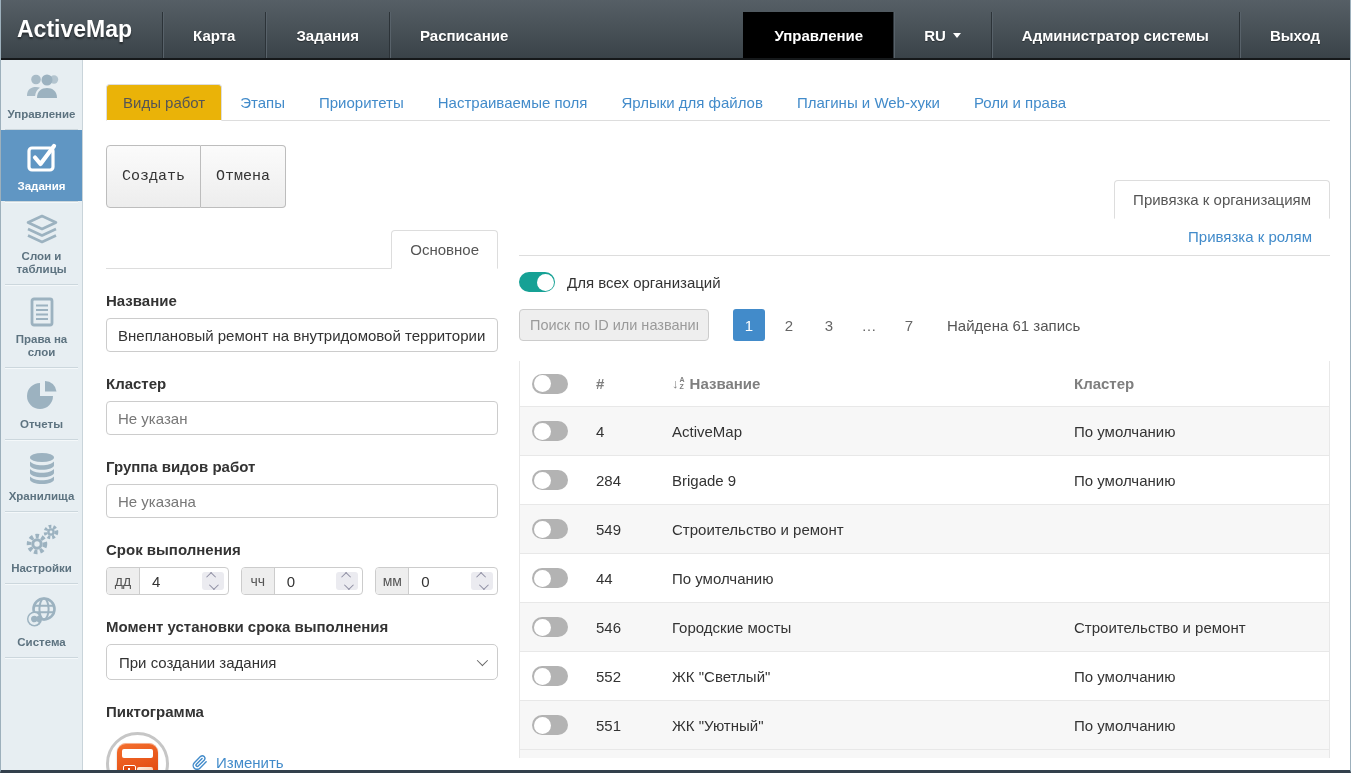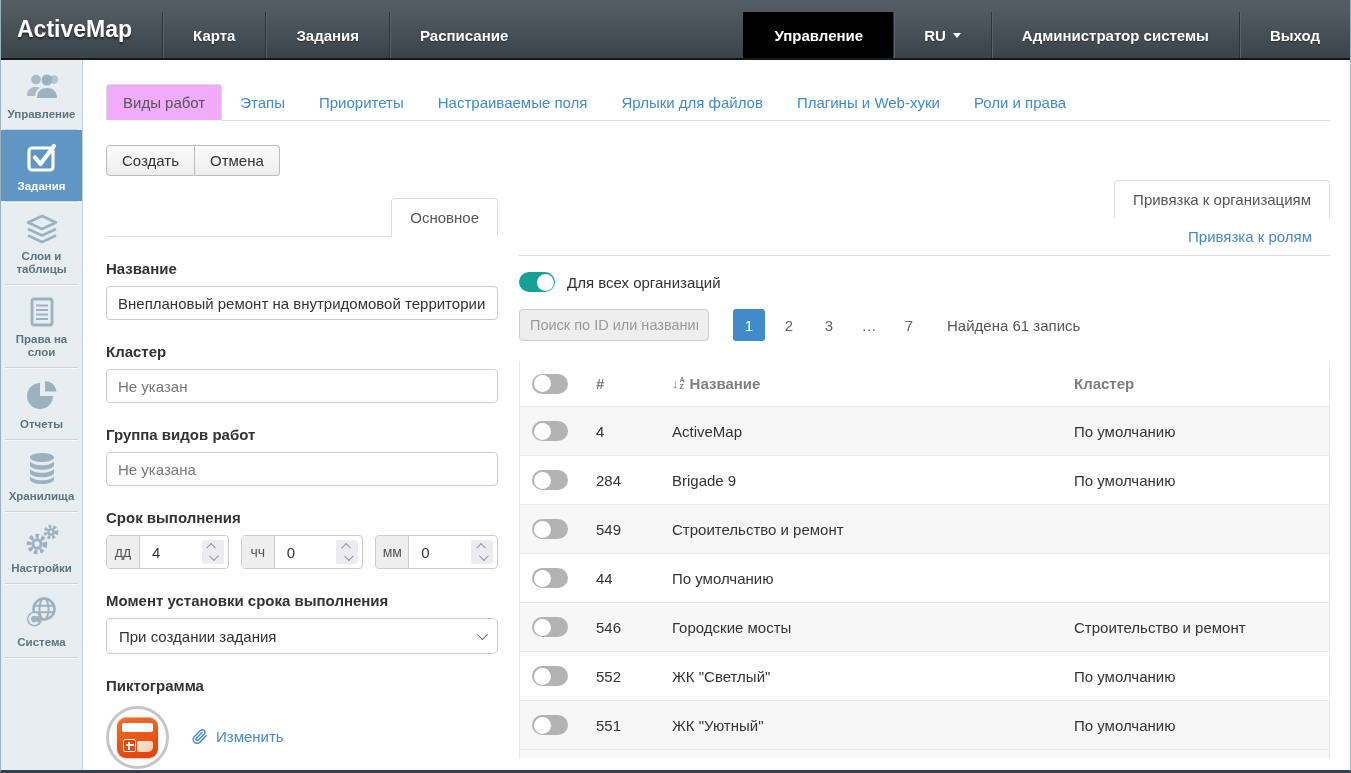--- a/index.html
+++ b/index.html
@@ -32,49 +32,49 @@
   .side-item.active .side-label { color:#fff; }
   .side-divider { height:1px; background:#ccd7dd; margin:0 4px; box-shadow:0 1px 0 #f4f8fa; }
   .side-icon svg { display:block; margin:0 auto; }
 
   
   .content { flex:1; background:#fff; padding:24px 20px 0 23px; }
 
   
   .main-tabs { display:flex; border-bottom:1px solid #ddd; align-items:flex-end; }
   .mtab { padding:9px 16px; font-size:15px; color:#428bca; cursor:pointer; margin-right:2px; white-space:nowrap; }
-  .mtab.active { color:#555; background:#f0abfc; border:1px solid #ddd; border-bottom:1px solid #fff;
+  .mtab.active { color:#555; background:#eab308; border:1px solid #ddd; border-bottom:1px solid #fff;
                  border-radius:4px 4px 0 0; margin-bottom:-1px; cursor:default; }
 
   .columns { display:flex; align-items:flex-start; }
   .left-col { width:392px; margin-right:21px; flex:none; }
   .right-col { flex:1; margin-top:59px; }
 
   
   .toolbar { margin-top:24px; display:inline-flex; }
-  .btn { padding:6px 15px; font-size:15px; color:#333; background:linear-gradient(#fbfbfb,#ededed);
-         border:1px solid #bdbdbd; cursor:pointer; font-family:Liberation Sans, sans-serif; }
+  .btn { padding:22px 15px; font-size:15px; color:#333; background:linear-gradient(#fbfbfb,#ededed);
+         border:1px solid #bdbdbd; cursor:pointer; font-family:Liberation Mono, monospace; }
   .btn:first-child { border-radius:4px 0 0 4px; }
   .btn:last-child { border-radius:0 4px 4px 0; border-left:none; }
 
   
   .sub-tabs { display:flex; border-bottom:1px solid #ddd; align-items:flex-end; margin-top:22px;flex-direction:column; }
   .right-col .sub-tabs { margin-top:0; }
   .stab { padding:10px 18px; font-size:15px; color:#428bca; cursor:pointer; }
   .stab.active { color:#555; border:1px solid #ddd; border-bottom:1px solid #fff; border-radius:4px 4px 0 0;
                  margin-bottom:-1px; background:#fff; cursor:default; }
 
   
   .f-label { font-size:15px; font-weight:bold; color:#333; margin-top:23px; }
   .f-input { width:100%; height:34px; margin-top:9px; border:1px solid #ccc; border-radius:4px;
              padding:0 11px; font-size:15px; color:#333; font-family:inherit; background:#fff; }
   .f-input.muted { color:#777; }
 
   .deadline-row { display:flex; gap:12px; margin-top:9px; }
-  .stepper { flex:1; display:flex; align-items:stretch; border:1px solid #ccc; border-radius:4px; height:34px; overflow:hidden; background:#fff; }
+  .stepper { flex:1; display:flex; align-items:stretch; border:1px solid #ccc; border-radius:4px; height:28px; overflow:hidden; background:#fff; }
   .step-prefix { width:33px; background:#eee; border-right:1px solid #ccc; display:flex; align-items:center; justify-content:center;
                  font-size:14px; color:#555; }
   .step-input { flex:1; min-width:0; border:none; outline:none; padding:0 0 0 12px; font-size:15px; color:#333; font-family:inherit; }
   .spin { width:22px; margin:4px 4px; background:#ebebf0; border-radius:3px; display:flex; flex-direction:column;
           align-items:center; justify-content:center; gap:4px; cursor:pointer; }
   .chev { width:7px; height:7px; border-left:1.6px solid #8f8fa3; border-top:1.6px solid #8f8fa3; }
   .chev.up { transform:rotate(45deg) translateY(2px); }
   .chev.down { transform:rotate(225deg) translateY(2px); }
 
   .select { width:100%; height:36px; margin-top:9px; border:1px solid #ccc; border-radius:5px; padding:0 12px;

